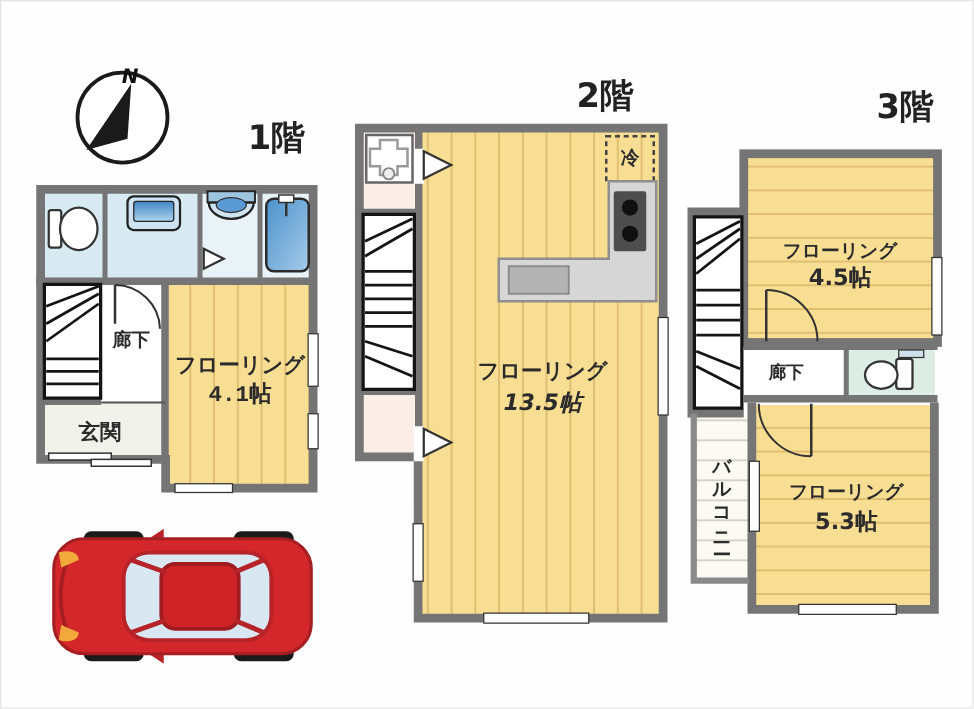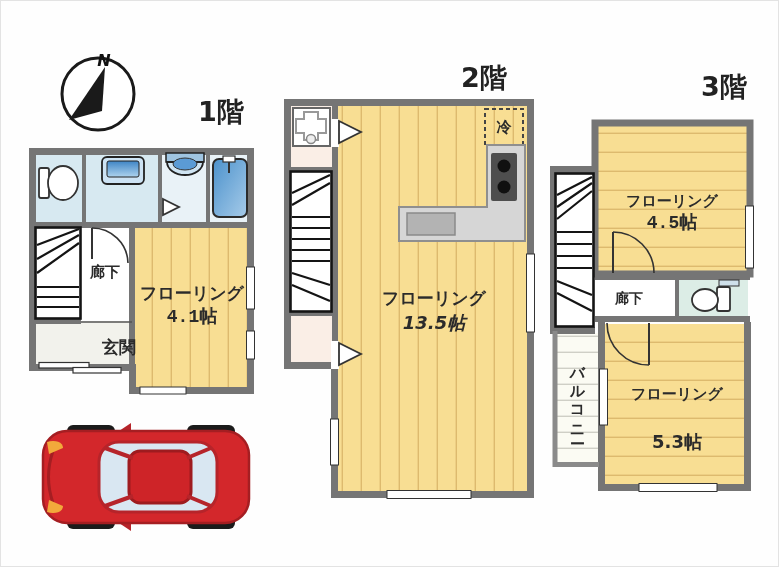--- a/index.html
+++ b/index.html
@@ -222,26 +222,26 @@
 
 <div class="lbl n-lbl" style="left:103px;top:60px;">N</div>
 
 <div class="lbl floor-lbl" style="left:220px;top:110px;text-align:right;">1階</div>
 <div class="lbl floor-lbl" style="left:483px;top:76px;">2階</div>
 <div class="lbl floor-lbl" style="left:723px;top:85px;">3階</div>
 
 <div class="lbl room-lbl" style="left:191px;top:292px;">フローリング</div>
 <div class="lbl size-lbl" style="left:191px;top:316px;font-family:Liberation Mono, monospace;">4.1帖</div>
 <div class="lbl small-lbl" style="left:104px;top:271px;">廊下</div>
-<div class="lbl room-lbl" style="left:79px;top:346px;margin-left:39px;">玄関</div>
+<div class="lbl room-lbl" style="left:79px;top:346px;">玄関</div>
 
 <div class="lbl room-lbl" style="left:433px;top:297px;">フローリング</div>
 <div class="lbl size-lbl" style="left:433px;top:322px;font-style:italic;">13.5帖</div>
 <div class="lbl small-lbl" style="left:503px;top:126px;">冷</div>
 
 <div class="lbl small-lbl" style="left:671px;top:200px;">フローリング</div>
-<div class="lbl size-lbl" style="left:671px;top:222px;font-family:Liberation Mono, monospace;">4.5帖</div>
+<div class="lbl size-lbl" style="left:671px;top:222px;">4.5帖</div>
 <div class="lbl small-lbl" style="left:628px;top:297px;font-size:14px;">廊下</div>
 <div class="lbl vert" style="left:576px;top:396px;">バルコニー</div>
 <div class="lbl small-lbl" style="left:676px;top:393px;">フローリング</div>
-<div class="lbl size-lbl" style="left:676px;top:441px;text-align:center;">5.3帖</div>
+<div class="lbl size-lbl" style="left:676px;top:417px;text-align:center;">5.3帖</div>
 
 </div>
 
 </body></html>

